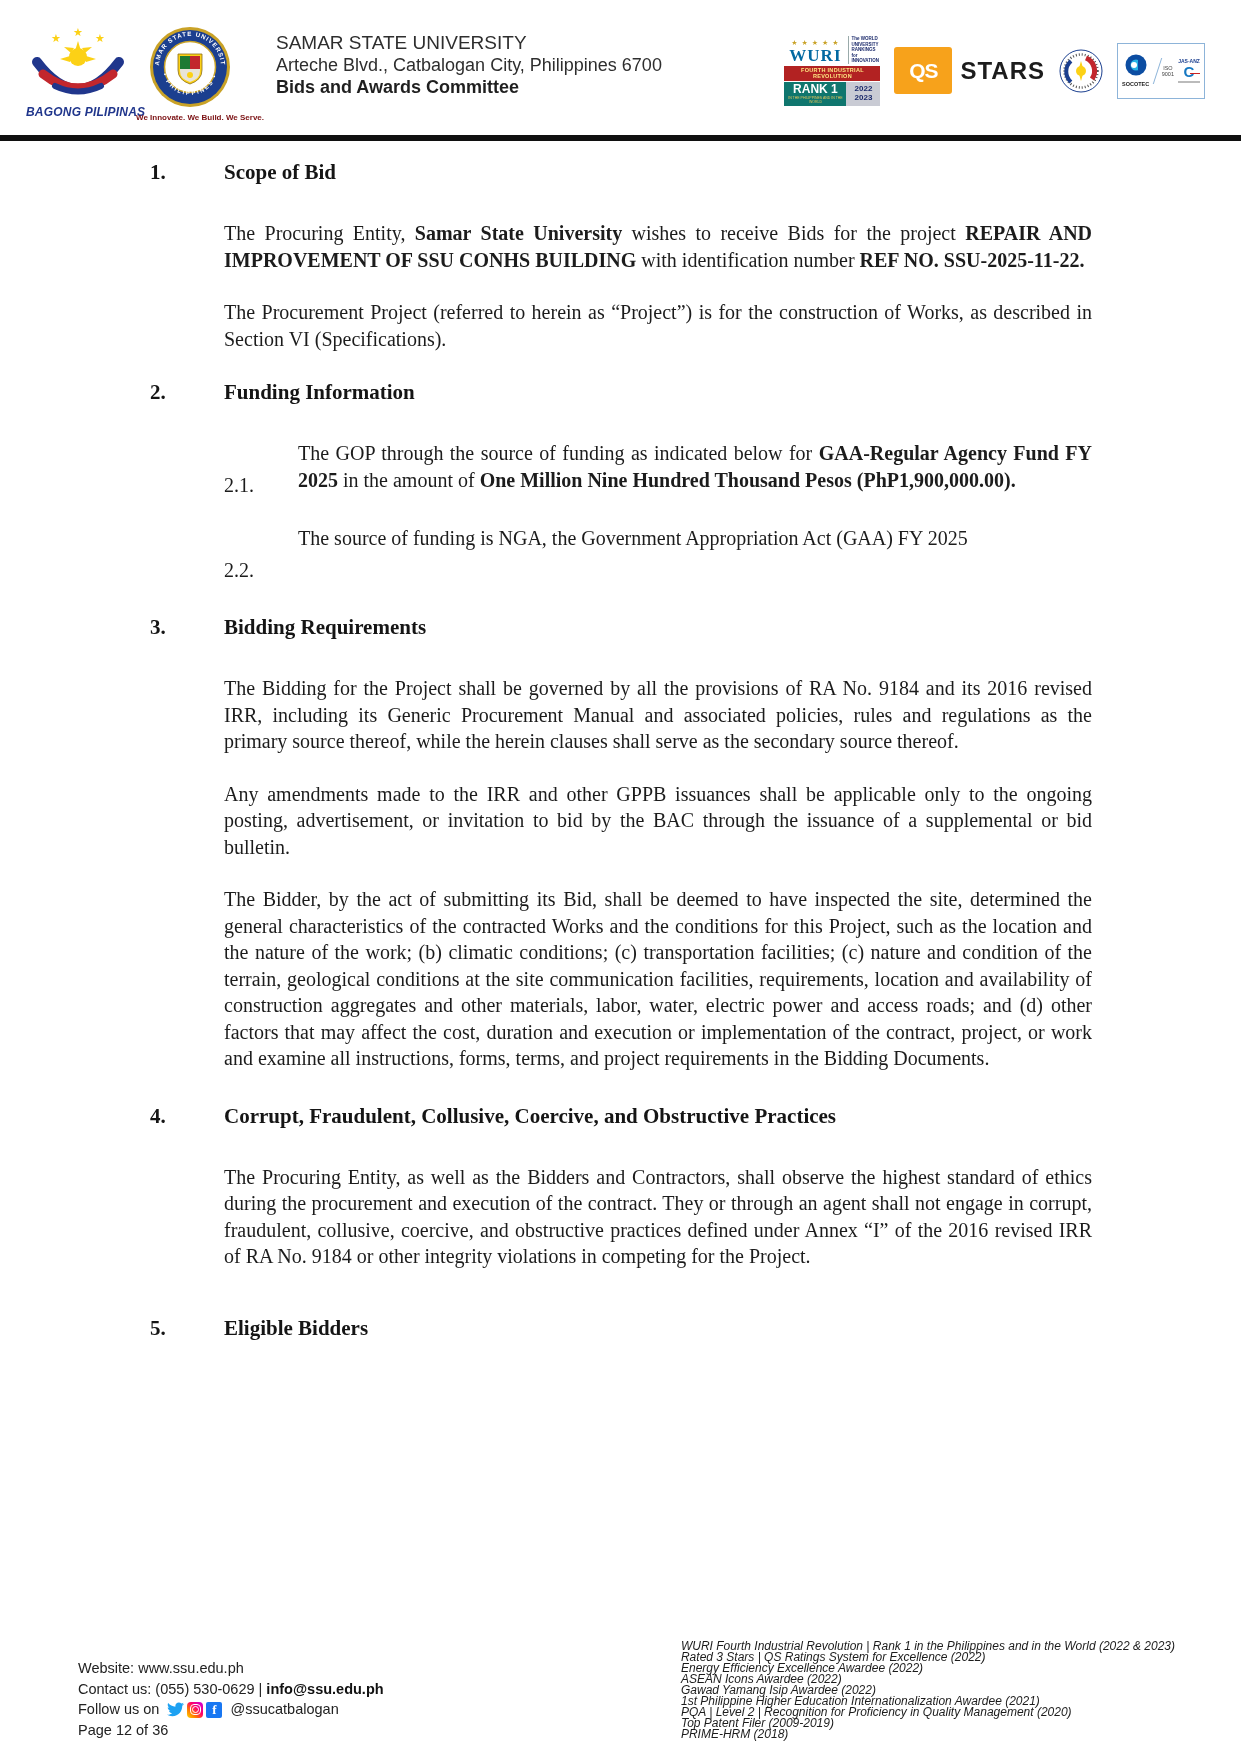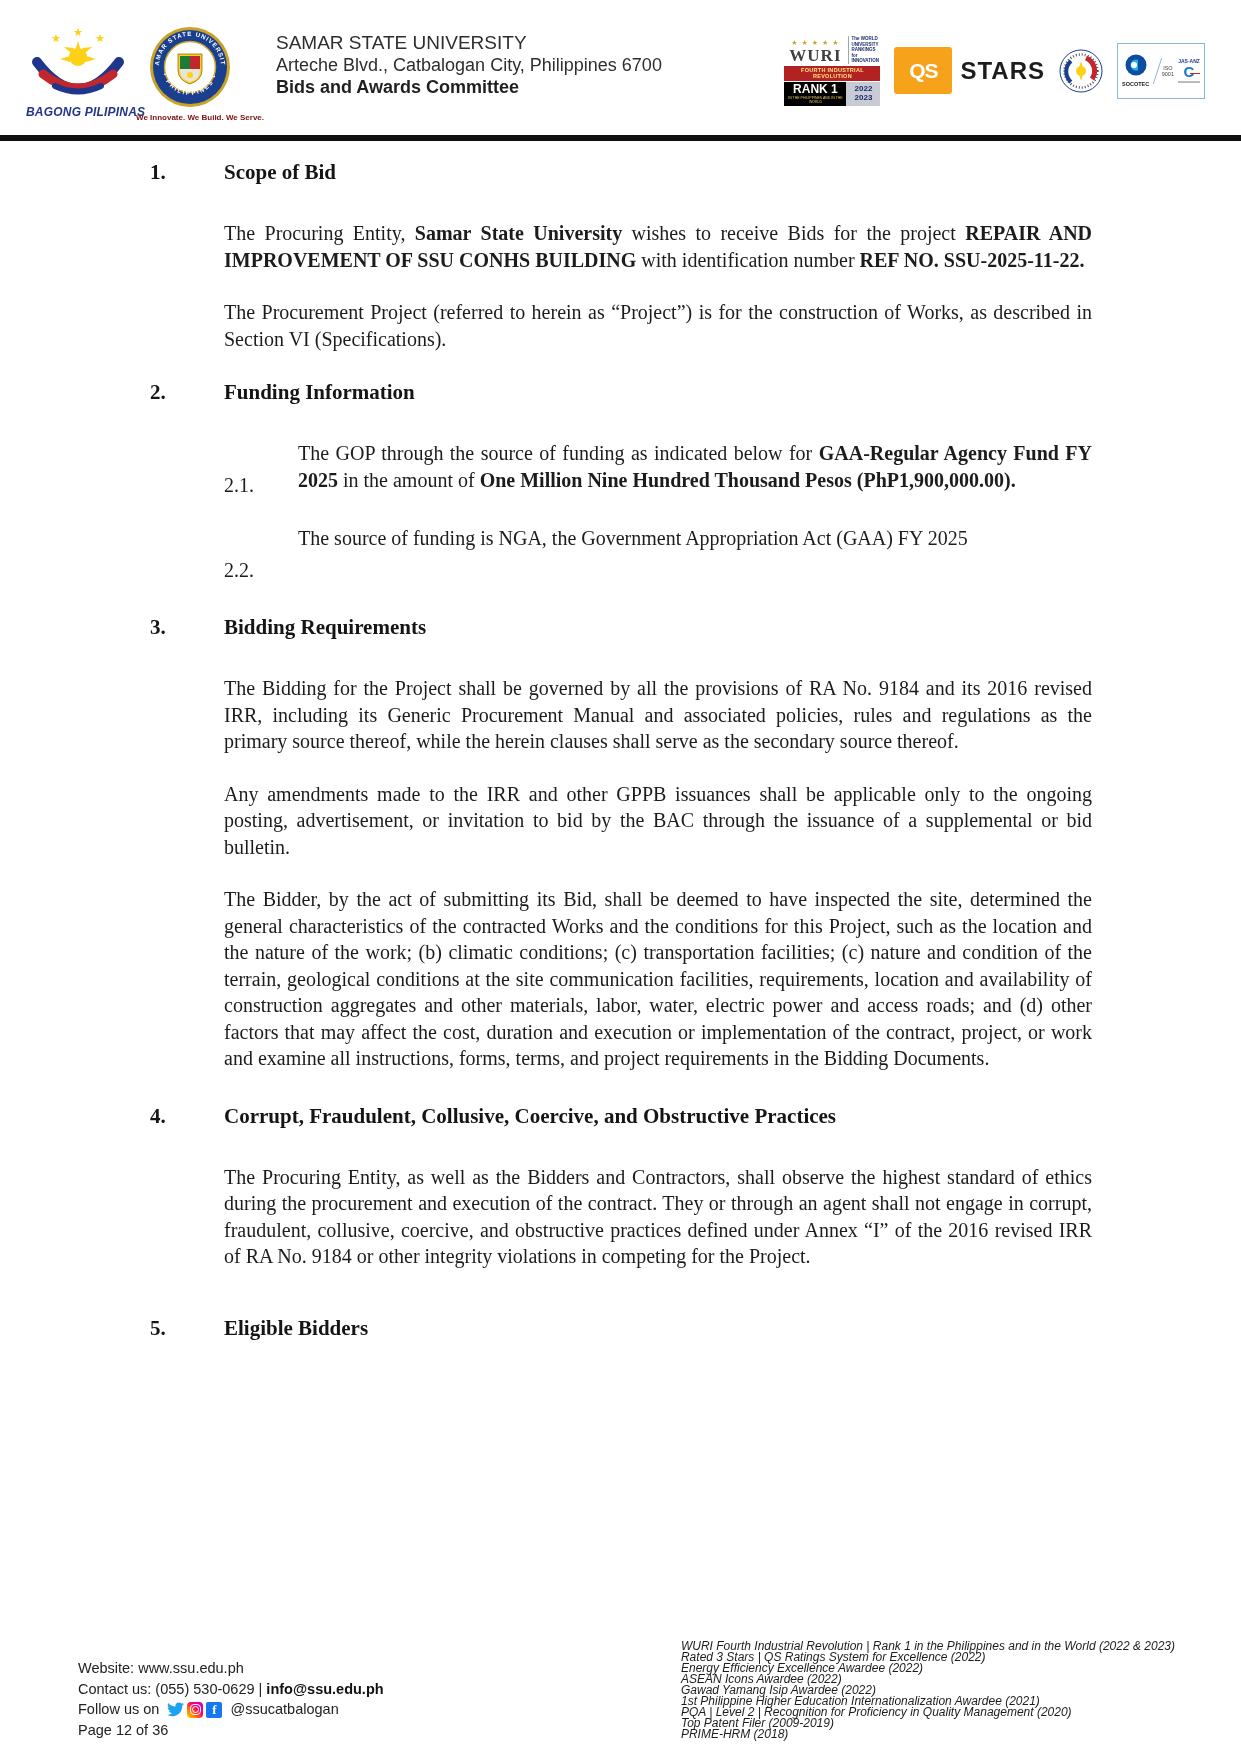--- a/index.html
+++ b/index.html
@@ -22,26 +22,26 @@
   .hdr-addr { font-size:18px; line-height:22px; font-weight:400; }
   .hdr-office { font-size:18px; line-height:22px; font-weight:bold; color:#1f1f1f; }
 
   .hdr-badges { margin-left:auto; display:flex; align-items:center; gap:14px; margin-top:10px; }
 
   
   .wuri { width:96px; font-family:"Liberation Sans",sans-serif; }
   .wuri-top { display:flex; align-items:flex-end; }
   .wuri-left { width:62px; text-align:center; }
   .wuri-stars { color:#C9A227; font-size:7px; letter-spacing:1px; line-height:8px; }
-  .wuri-name { font-family:"Liberation Serif",serif; color:#404040; font-weight:bold; font-size:17px; line-height:17px; letter-spacing:1px; }
+  .wuri-name { font-family:"Liberation Serif",serif; color:#0369a1; font-weight:bold; font-size:17px; line-height:17px; letter-spacing:1px; }
   .wuri-tag { flex:1; border-left:1px solid #9aa; padding-left:2px; margin-left:2px; }
   .wuri-tag div { font-size:4.5px; line-height:5.5px; color:#1B2A6B; font-weight:bold; text-align:left; }
   .wuri-band { background:#B22222; color:#FFE680; font-size:5.5px; font-weight:bold; text-align:center; padding:1.5px 0; margin-top:2px; letter-spacing:.3px; }
   .wuri-bottom { display:flex; margin-top:1px; }
-  .wuri-rank { background:#000000; color:#fff; width:62px; text-align:center; padding:1px 0 2px; }
+  .wuri-rank { background:#0f766e; color:#fff; width:62px; text-align:center; padding:1px 0 2px; }
   .wuri-rank-main { font-size:12px; font-weight:bold; line-height:13px; }
   .wuri-rank-sub { font-size:3.5px; color:#E8C659; line-height:4px; }
   .wuri-years { background:#C9CBD4; flex:1; color:#1B2A6B; font-weight:bold; font-size:8px; line-height:9px; text-align:center; padding-top:2px; }
 
   
   .qs { display:flex; align-items:center; gap:8px; }
   .qs-box { width:58px; height:47px; background:#F7A21B; border-radius:3px; display:flex; align-items:center; justify-content:center; }
   .qs-mark { color:#fff; font-weight:bold; font-size:21px; font-family:"Liberation Sans",sans-serif; letter-spacing:-1px; }
   .qs-label { font-family:"Liberation Sans",sans-serif; font-weight:bold; font-size:24px; color:#1c1c1c; letter-spacing:1px; }
 

